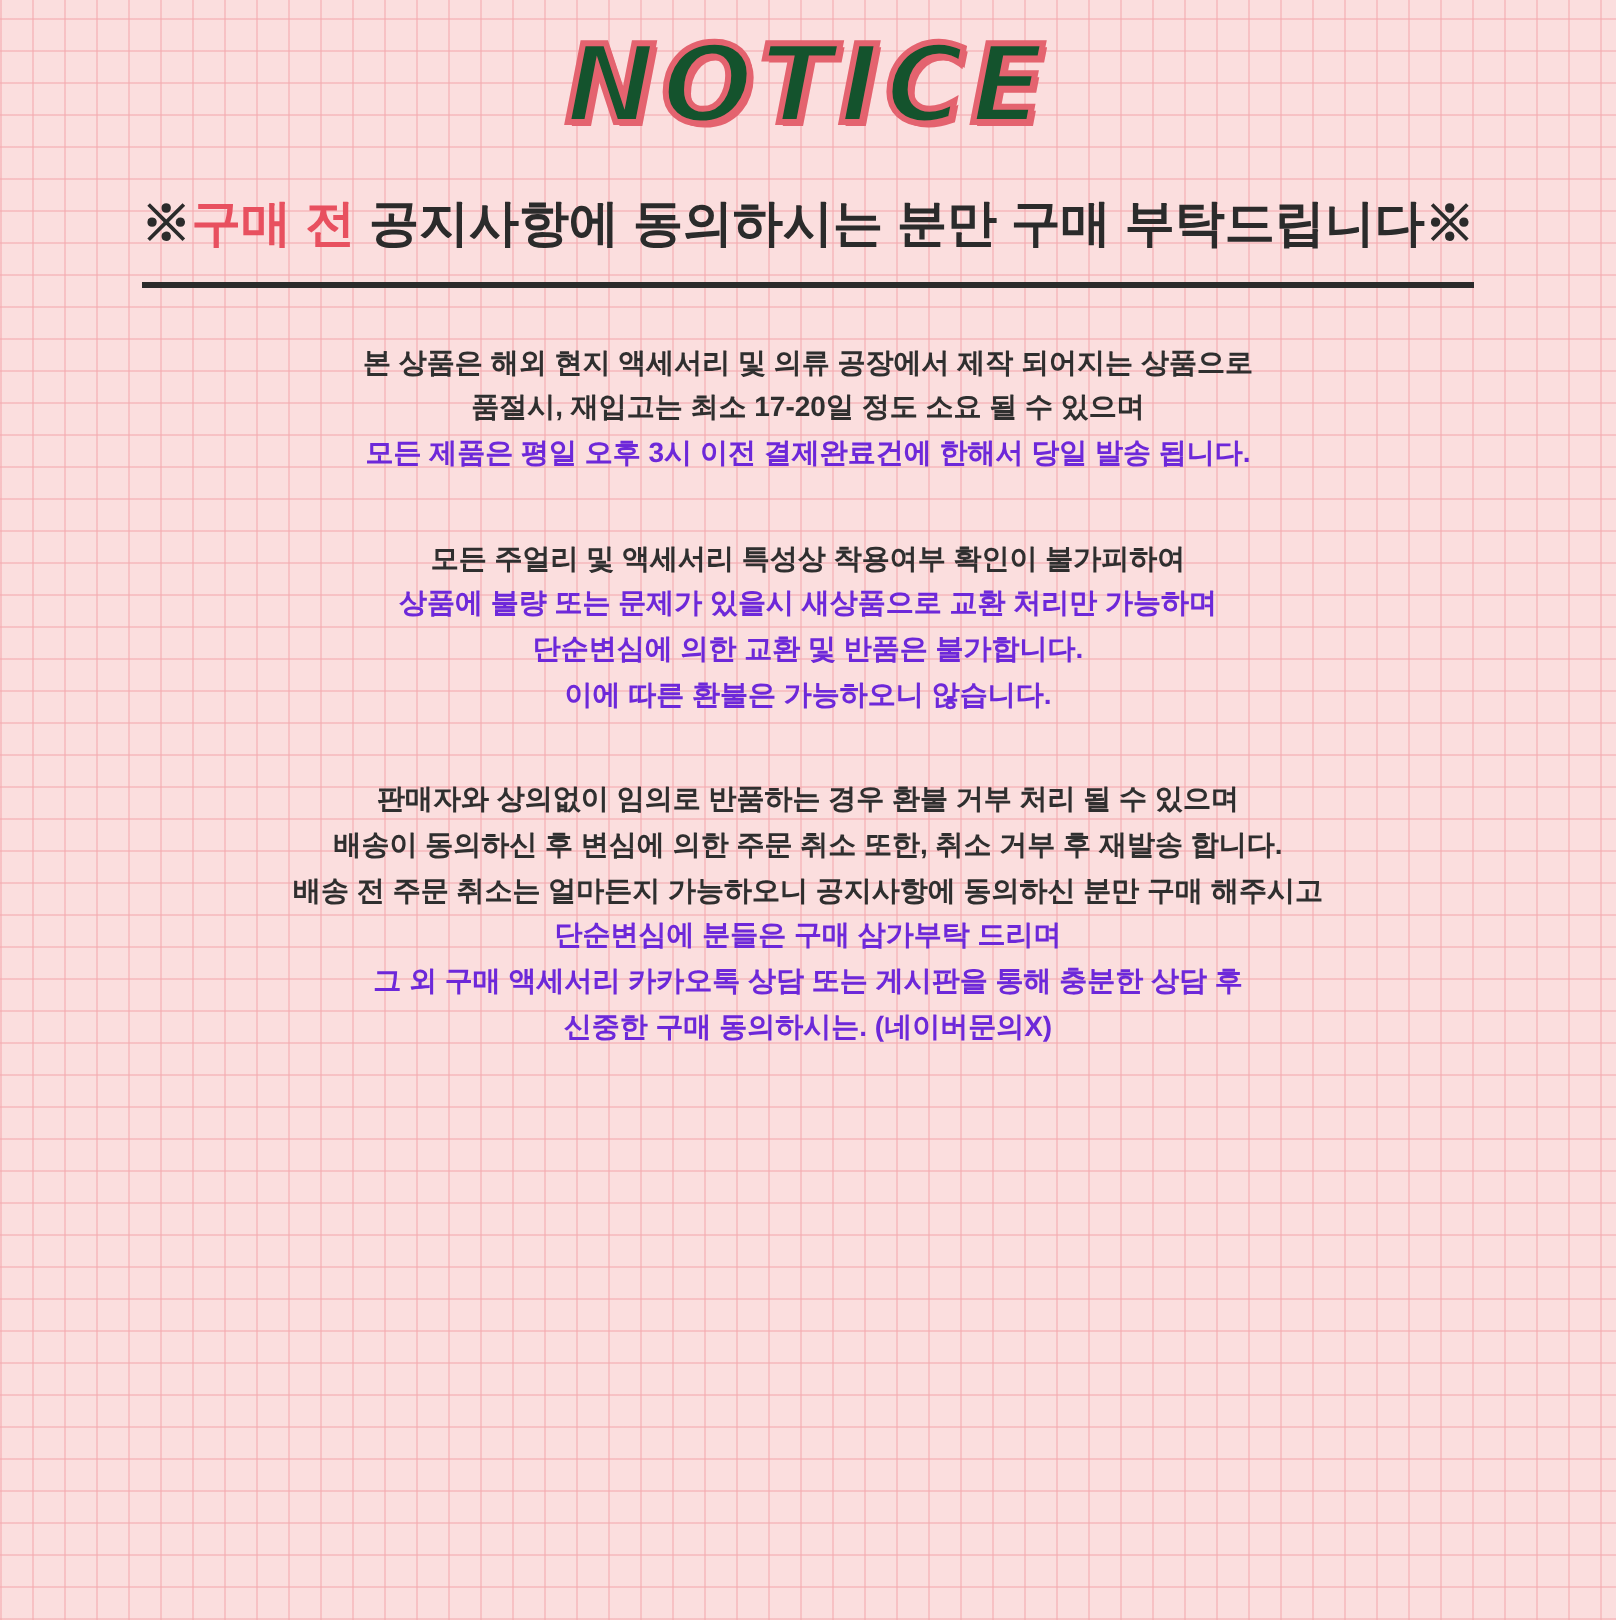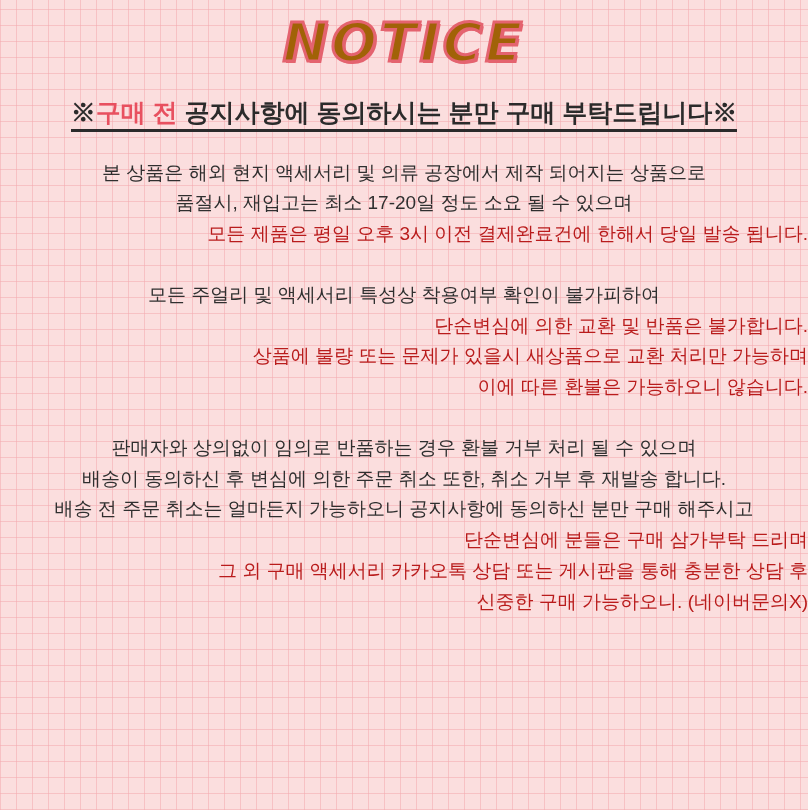--- a/index.html
+++ b/index.html
@@ -24,50 +24,49 @@
     text-align: center;
   }
   .notice-title {
     margin: 0;
     padding-top: 16px;
     font-family: "DejaVu Sans", sans-serif;
     font-size: 54px;
     font-weight: bold;
     font-style: italic;
     letter-spacing: 3px;
-    color: #a16207;
+    color: #14532d;
     -webkit-text-stroke: 3px #e4636f;
     text-shadow: 2px 2px 0 #e4636f;
     line-height: 1.0;
   }
   .headline {
     margin: 26px 0 0 0;
     font-size: 25px;
     font-weight: bold;
     color: #2b2b2b;
     line-height: 1.3;
     display: inline-block;
     border-bottom: 3px solid #2b2b2b;
-    padding-bottom: 0;
+    padding-bottom: 12px;
   }
   .headline .mark {
     color: #e8505f;
   }
   .block {
     margin-top: 26px;
   }
   .line {
-    font-size: 19px;
+    font-size: 14px;
     line-height: 1.62;
     color: #2f2f2f;
-    font-weight: normal;
+    font-weight: bold;
   }
   .line.red {
-    color: #b91c1c;
-    text-align: right;
+    color: #6d28d9;
   }
   .spacer-lg {
     height: 30px;
   }
 </style>
 </head>
 <body>
 
 <div class="page">
 
@@ -82,29 +81,29 @@
   <div class="block">
     <div class="line">본 상품은 해외 현지 액세서리 및 의류 공장에서 제작 되어지는 상품으로</div>
     <div class="line">품절시, 재입고는 최소 17-20일 정도 소요 될 수 있으며</div>
     <div class="line red">모든 제품은 평일 오후 3시 이전 결제완료건에 한해서 당일 발송 됩니다.</div>
   </div>
 
   <div class="spacer-lg"></div>
 
   <div>
     <div class="line">모든 주얼리 및 액세서리 특성상 착용여부 확인이 불가피하여</div>
+    <div class="line red">상품에 불량 또는 문제가 있을시 새상품으로 교환 처리만 가능하며</div>
     <div class="line red">단순변심에 의한 교환 및 반품은 불가합니다.</div>
-    <div class="line red">상품에 불량 또는 문제가 있을시 새상품으로 교환 처리만 가능하며</div>
     <div class="line red">이에 따른 환불은 가능하오니 않습니다.</div>
   </div>
 
   <div class="spacer-lg"></div>
 
   <div>
     <div class="line">판매자와 상의없이 임의로 반품하는 경우 환불 거부 처리 될 수 있으며</div>
     <div class="line">배송이 동의하신 후 변심에 의한 주문 취소 또한, 취소 거부 후 재발송 합니다.</div>
     <div class="line">배송 전 주문 취소는 얼마든지 가능하오니 공지사항에 동의하신 분만 구매 해주시고</div>
     <div class="line red">단순변심에 분들은 구매 삼가부탁 드리며</div>
     <div class="line red">그 외 구매 액세서리 카카오톡 상담 또는 게시판을 통해 충분한 상담 후</div>
-    <div class="line red">신중한 구매 가능하오니. (네이버문의X)</div>
+    <div class="line red">신중한 구매 동의하시는. (네이버문의X)</div>
   </div>
 
 </div>
 
 </body></html>

